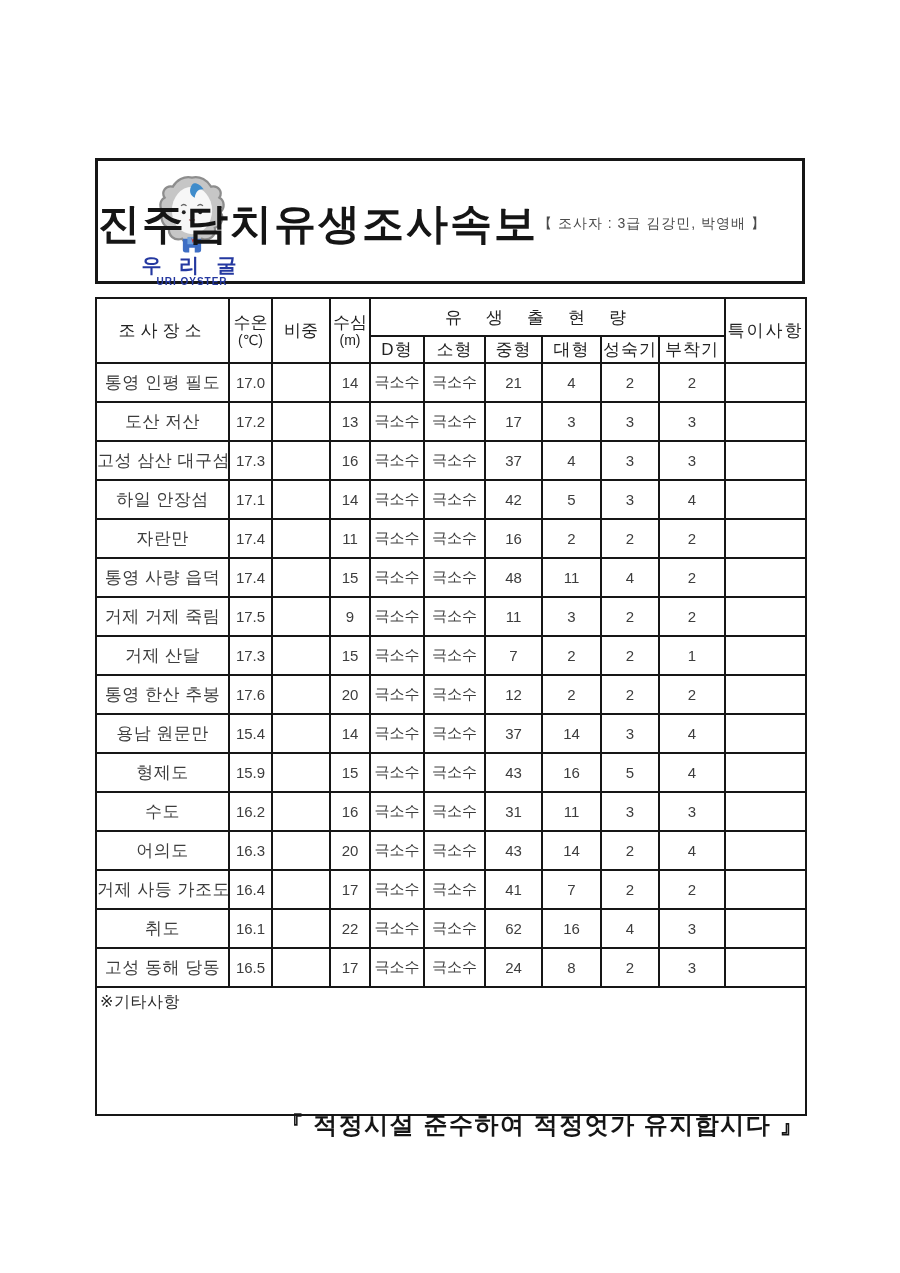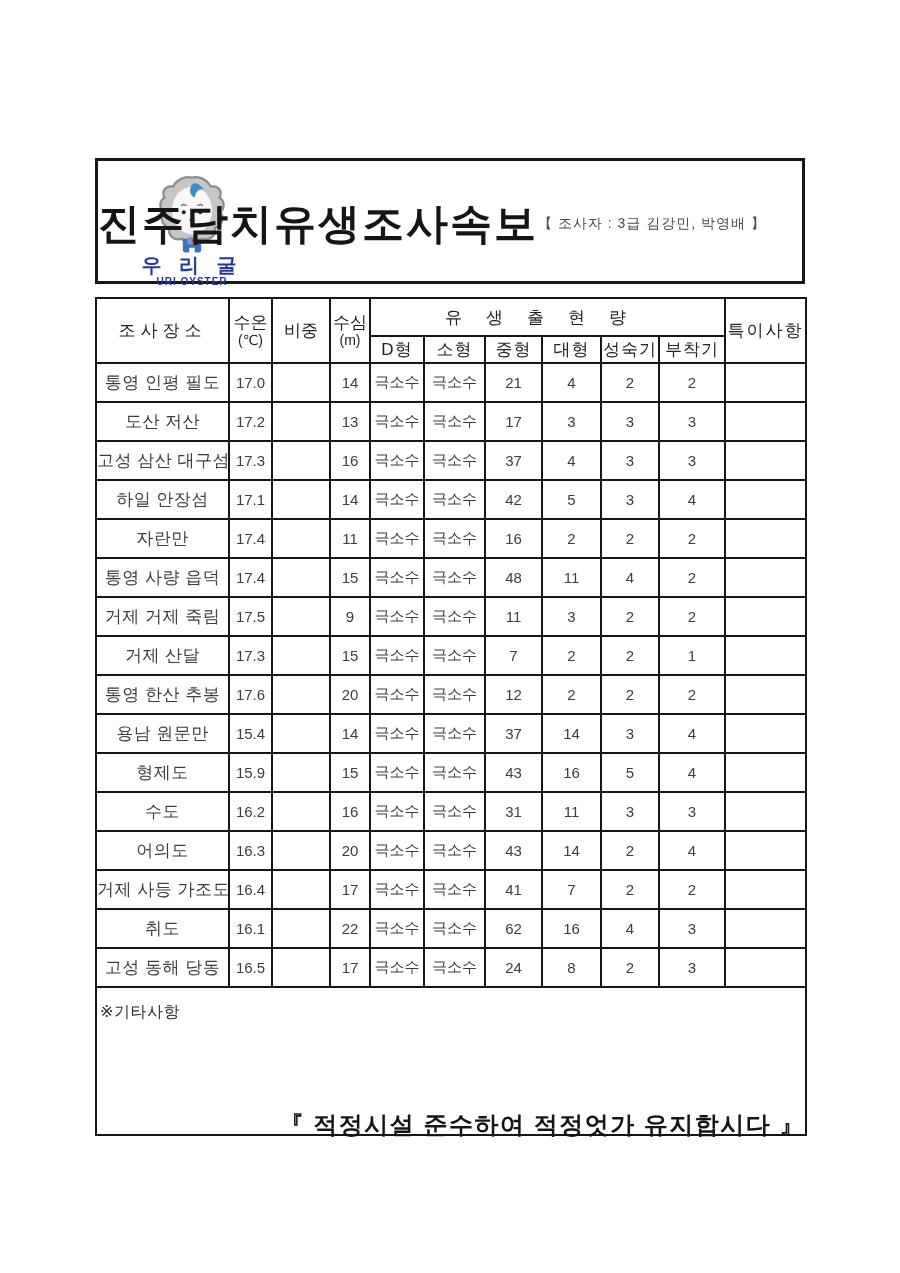--- a/index.html
+++ b/index.html
@@ -50,21 +50,21 @@
   .th-unit .u{font-size:14px;}
   .th-group{letter-spacing:24px;padding-left:24px;font-size:18px;}
   .th-note{letter-spacing:2px;font-size:18px;}
   .th-subcell{font-size:15px;letter-spacing:1px;}
   table.survey tbody td{
     height:37px;font-size:15px;color:#3d3d3d;text-align:center;vertical-align:middle;
   }
   table.survey tbody td.loc{font-size:17px;letter-spacing:0.5px;}
   .misc-cell{
     height:118px !important;vertical-align:top !important;text-align:left !important;
-    font-size:16px;color:#2c2c2c;padding:14px 3px !important;letter-spacing:0.5px;
+    font-size:16px;color:#2c2c2c;padding:4px 3px !important;letter-spacing:0.5px;
   }
 
   
   .footer-slogan{
     position:absolute;left:95px;top:1109px;width:710px;text-align:right;
     font-size:24px;font-weight:bold;color:#151515;letter-spacing:1.5px;
   }
 </style>
 </head>
 <body>

